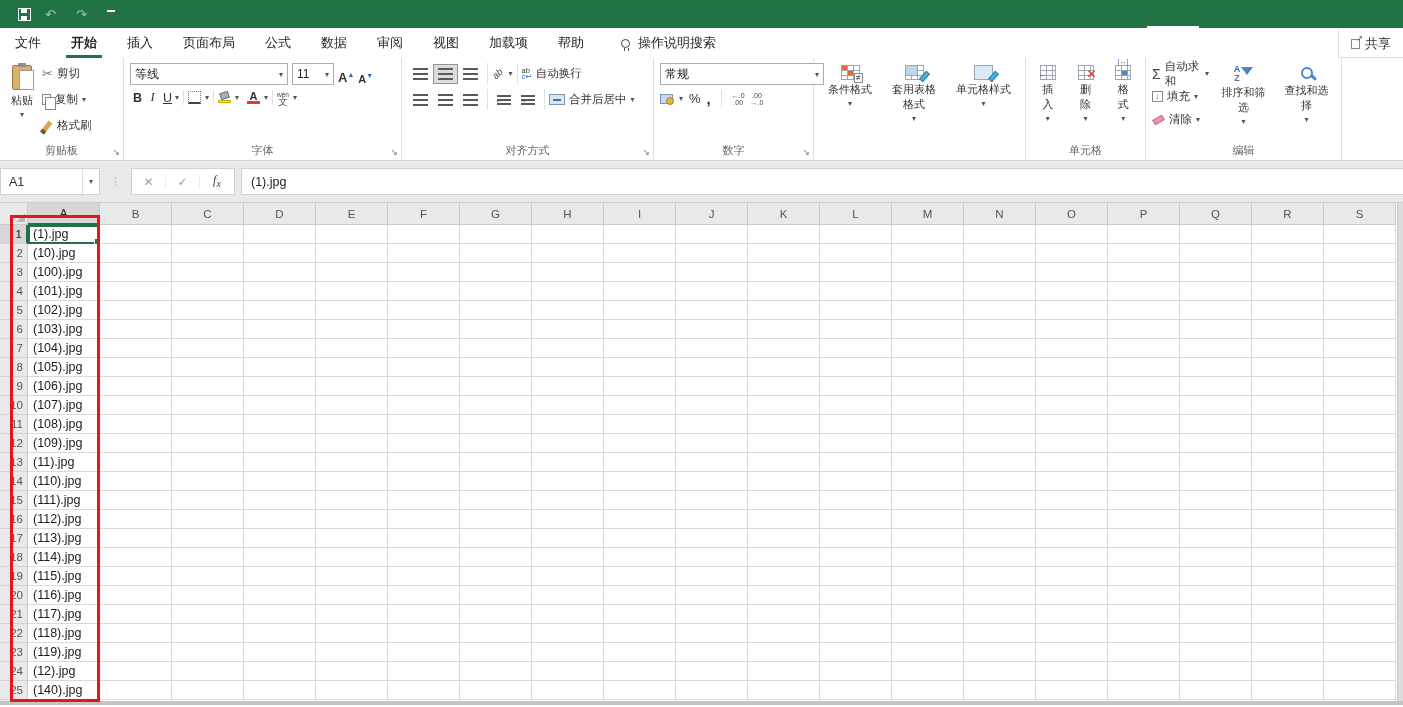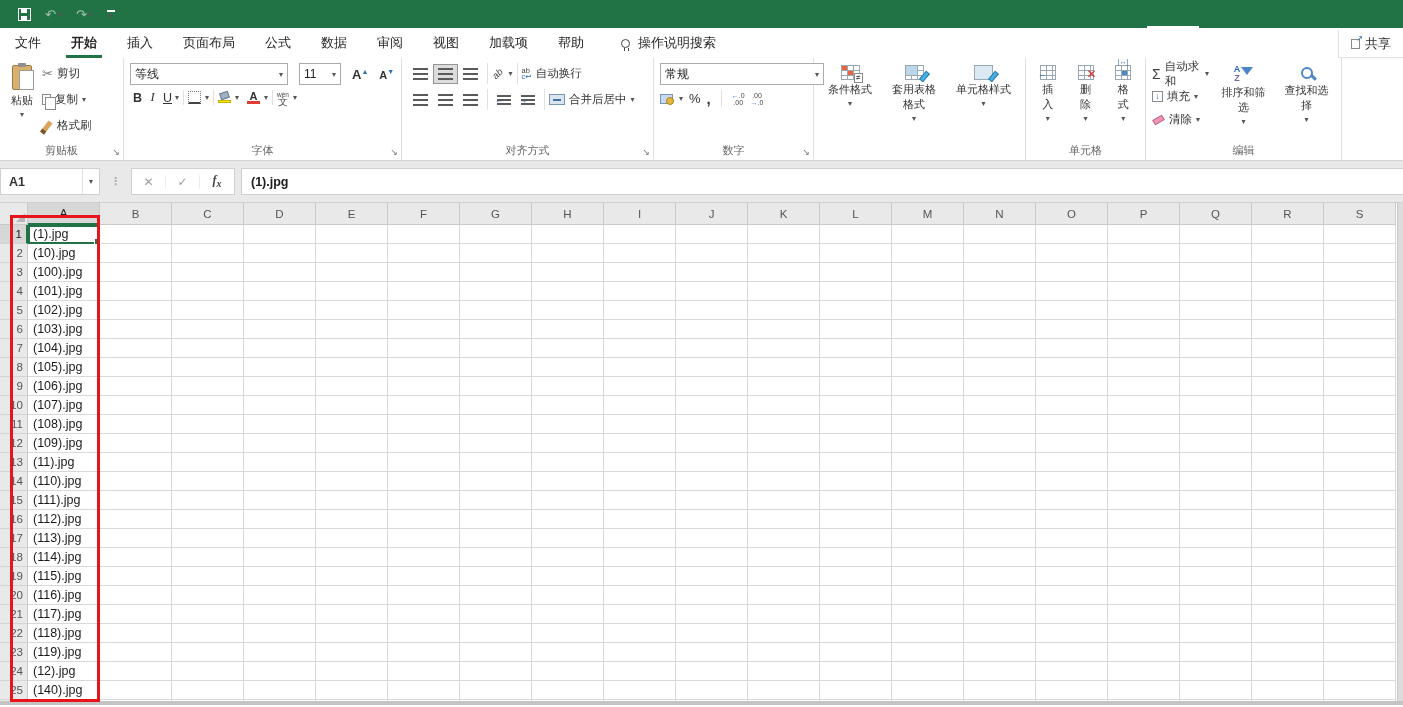--- a/index.html
+++ b/index.html
@@ -120,21 +120,21 @@
   .ic-filldn { width:11px; height:11px; border:1px solid #8a8a8a; color:#2b6cb8; font-size:9px; line-height:9px; text-align:center; }
   .ic-clear { width:11px; height:6px; background:#ef93ae; border:1px solid #c46a86; transform:rotate(-30deg); margin:2px 1px; }
   .ic-sort { display:flex; align-items:center; gap:1px; }
   .ic-sort .az { display:flex; flex-direction:column; font-size:9px; font-weight:bold; line-height:9px; }
   .ic-sort .a { color:#2b6cb8; } .ic-sort .z { color:#8064a2; }
   .funnel { width:0; height:0; border:6px solid transparent; border-top:8px solid #4a86c8; }
   .ic-find { width:12px; height:12px; border:2.5px solid #4a86c8; border-radius:50%; position:relative; }
   .ic-find::after { content:""; position:absolute; right:-4px; bottom:-4px; width:2.5px; height:7px; background:#4a86c8; transform:rotate(-45deg); }
 
   
-  .formulabar { height:42px; background:#e9e9e9; display:flex; align-items:center; border-bottom:1px solid #cfcfcf;font-weight:bold; }
+  .formulabar { height:42px; background:#e9e9e9; display:flex; align-items:center; border-bottom:1px solid #cfcfcf; }
   .namebox { width:100px; height:27px; background:#fff; border:1px solid #d0d0d0; margin-left:0; display:flex; align-items:center; font-size:12.5px; padding-left:8px; }
   .namebox .dd { margin-left:auto; padding:0 6px; border-left:1px solid #e0e0e0; align-self:stretch; display:flex; align-items:center; }
   .fb-dots { color:#b0b0b0; font-size:11px; margin:0 10px; }
   .fbtns { display:flex; align-items:center; gap:0; background:#fff; border:1px solid #d0d0d0; height:27px; }
   .fbtn { width:34px; text-align:center; font-size:12px; color:#9a9a9a; border-right:1px solid #ededed; }
   .fbtn.fx { color:#444; font-family:"Liberation Serif",serif; font-style:italic; }
   .fxfield { flex:1; background:#fff; border:1px solid #d0d0d0; border-right:none; height:27px; margin-left:6px; display:flex; align-items:center; font-size:12.5px; color:#202020; padding-left:9px; }
 
   
   .gridwrap { position:relative; height:502px; overflow:hidden; background:#fff; }
@@ -237,21 +237,21 @@
               <span>格式刷</span>
             </div>
         </div>
       </div>
       <div class="g-foot"><span>剪贴板</span><span class="launcher">↘</span></div>
     </div>
 
     <div class="rgroup" style="width:278px">
       <div class="g-body">
         <div class="rows2" style="width:100%">
-          <div style="display:flex; gap:11px; align-items:center">
+          <div style="display:flex; gap:4px; align-items:flex-end">
             <div class="combo" style="width:158px">
                 <span>等线</span>
                 <span class="dd">▾</span>
               </div>
             <div class="combo" style="width:42px">
                 <span>11</span>
                 <span class="dd">▾</span>
               </div>
             <span class="ic-grow">A<sup>▲</sup></span>
             <span class="ic-grow" style="font-size:11px">A<sup>▼</sup></span>

